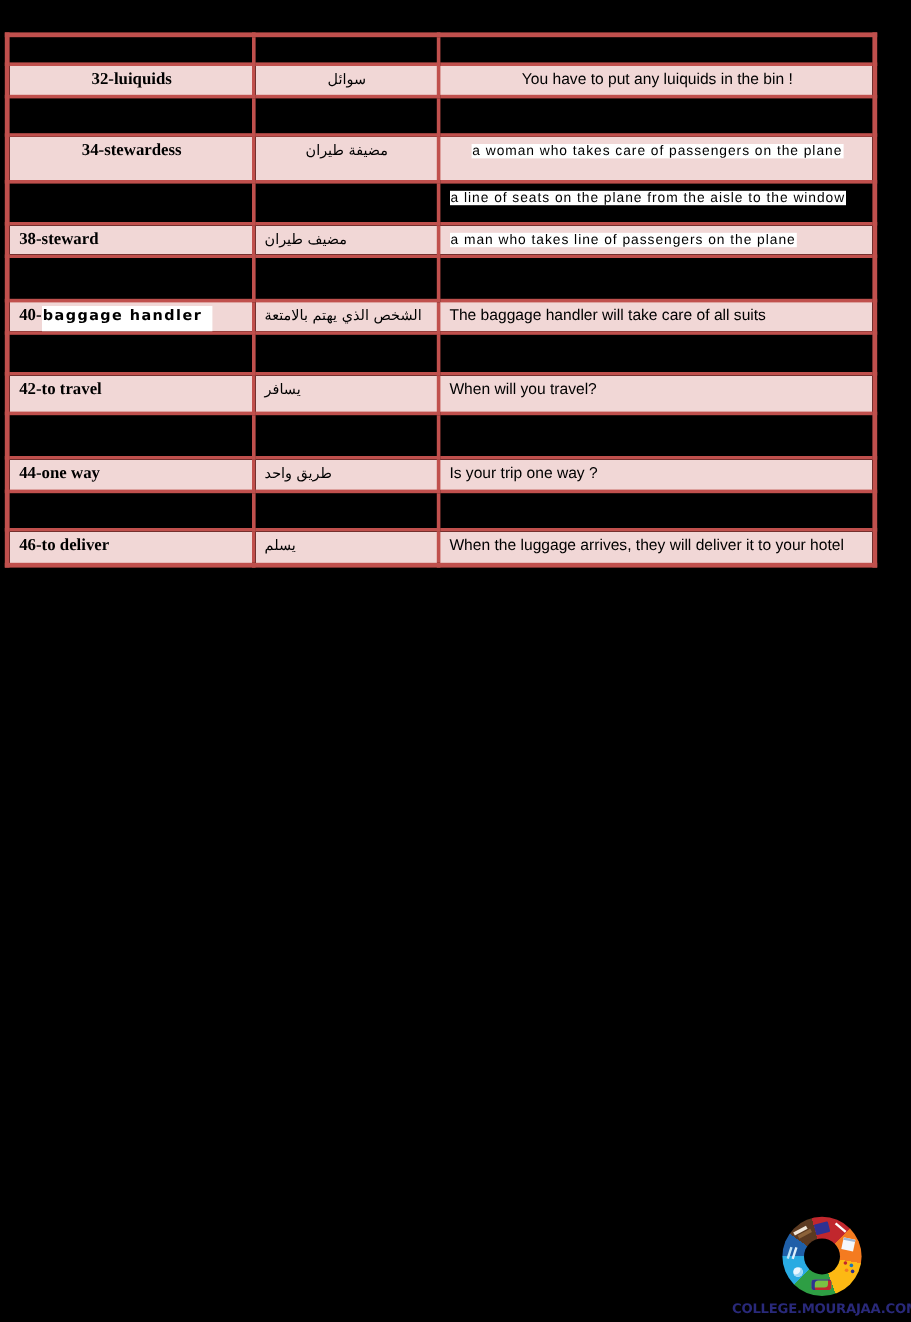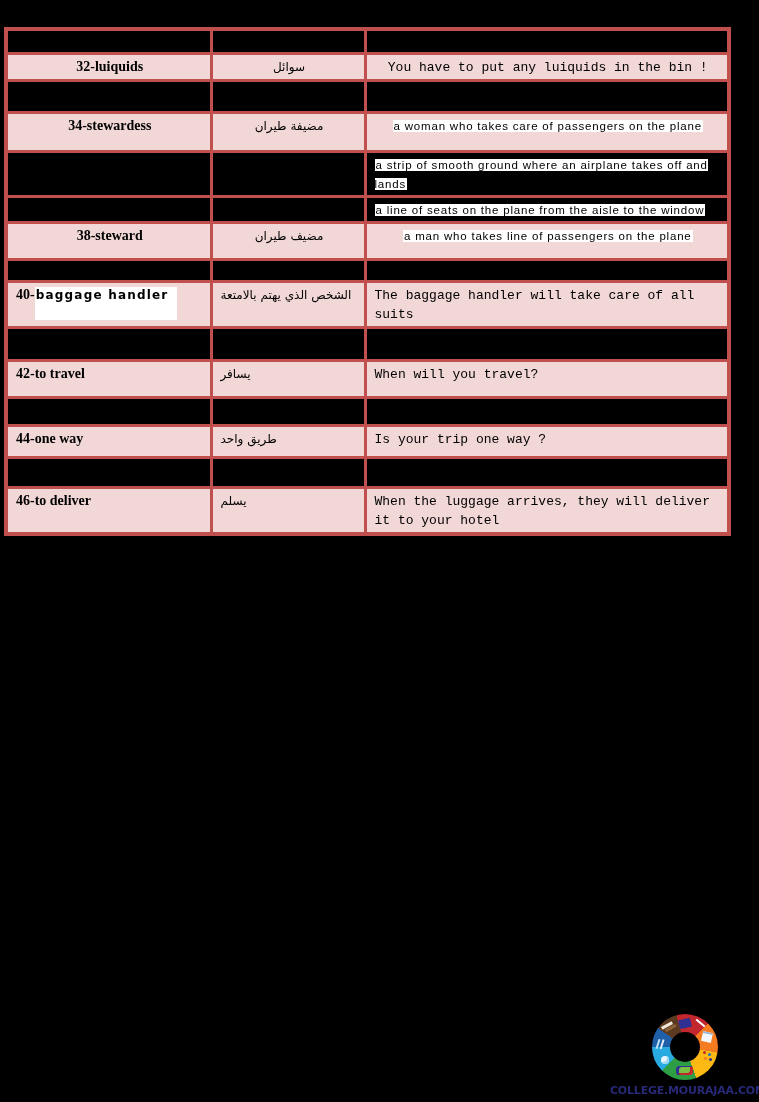--- a/index.html
+++ b/index.html
@@ -78,21 +78,21 @@
   }
   .definition{
     font-family:Liberation Sans, sans-serif;
     font-size:11.5px;
     letter-spacing:0.8px;
     line-height:17px;
     background:var(--hl-bg);
     padding:0 1px;
   }
   .sentence{
-    font-family:Liberation Mono, monospace;
+    font-family:Liberation Sans, sans-serif;
     font-size:13px;
     line-height:17.5px;
   }
 
   
   .site-footer{
     position:absolute;
     left:610px; top:1014px;
     width:150px;
     text-align:center;
@@ -167,25 +167,20 @@
         <td></td>
       </tr>
       <tr class="entry">
         <td><span class="word">34-stewardess</span></td>
         <td><span class="arabic" dir="rtl">مضيفة طيران</span></td>
         <td><span class="definition">a woman who takes care of passengers on the plane</span></td>
       </tr>
       <tr class="redacted">
         <td></td>
         <td></td>
-        <td><span class="definition">a strip of smooth ground where an airplane takes off and lands</span></td>
-      </tr>
-      <tr class="redacted">
-        <td></td>
-        <td></td>
         <td><span class="definition">a line of seats on the plane from the aisle to the window</span></td>
       </tr>
       <tr class="entry">
         <td><span class="word">38-steward</span></td>
         <td><span class="arabic" dir="rtl">مضيف طيران</span></td>
         <td><span class="definition">a man who takes line of passengers on the plane</span></td>
       </tr>
       <tr class="redacted">
         <td></td>
         <td></td>

